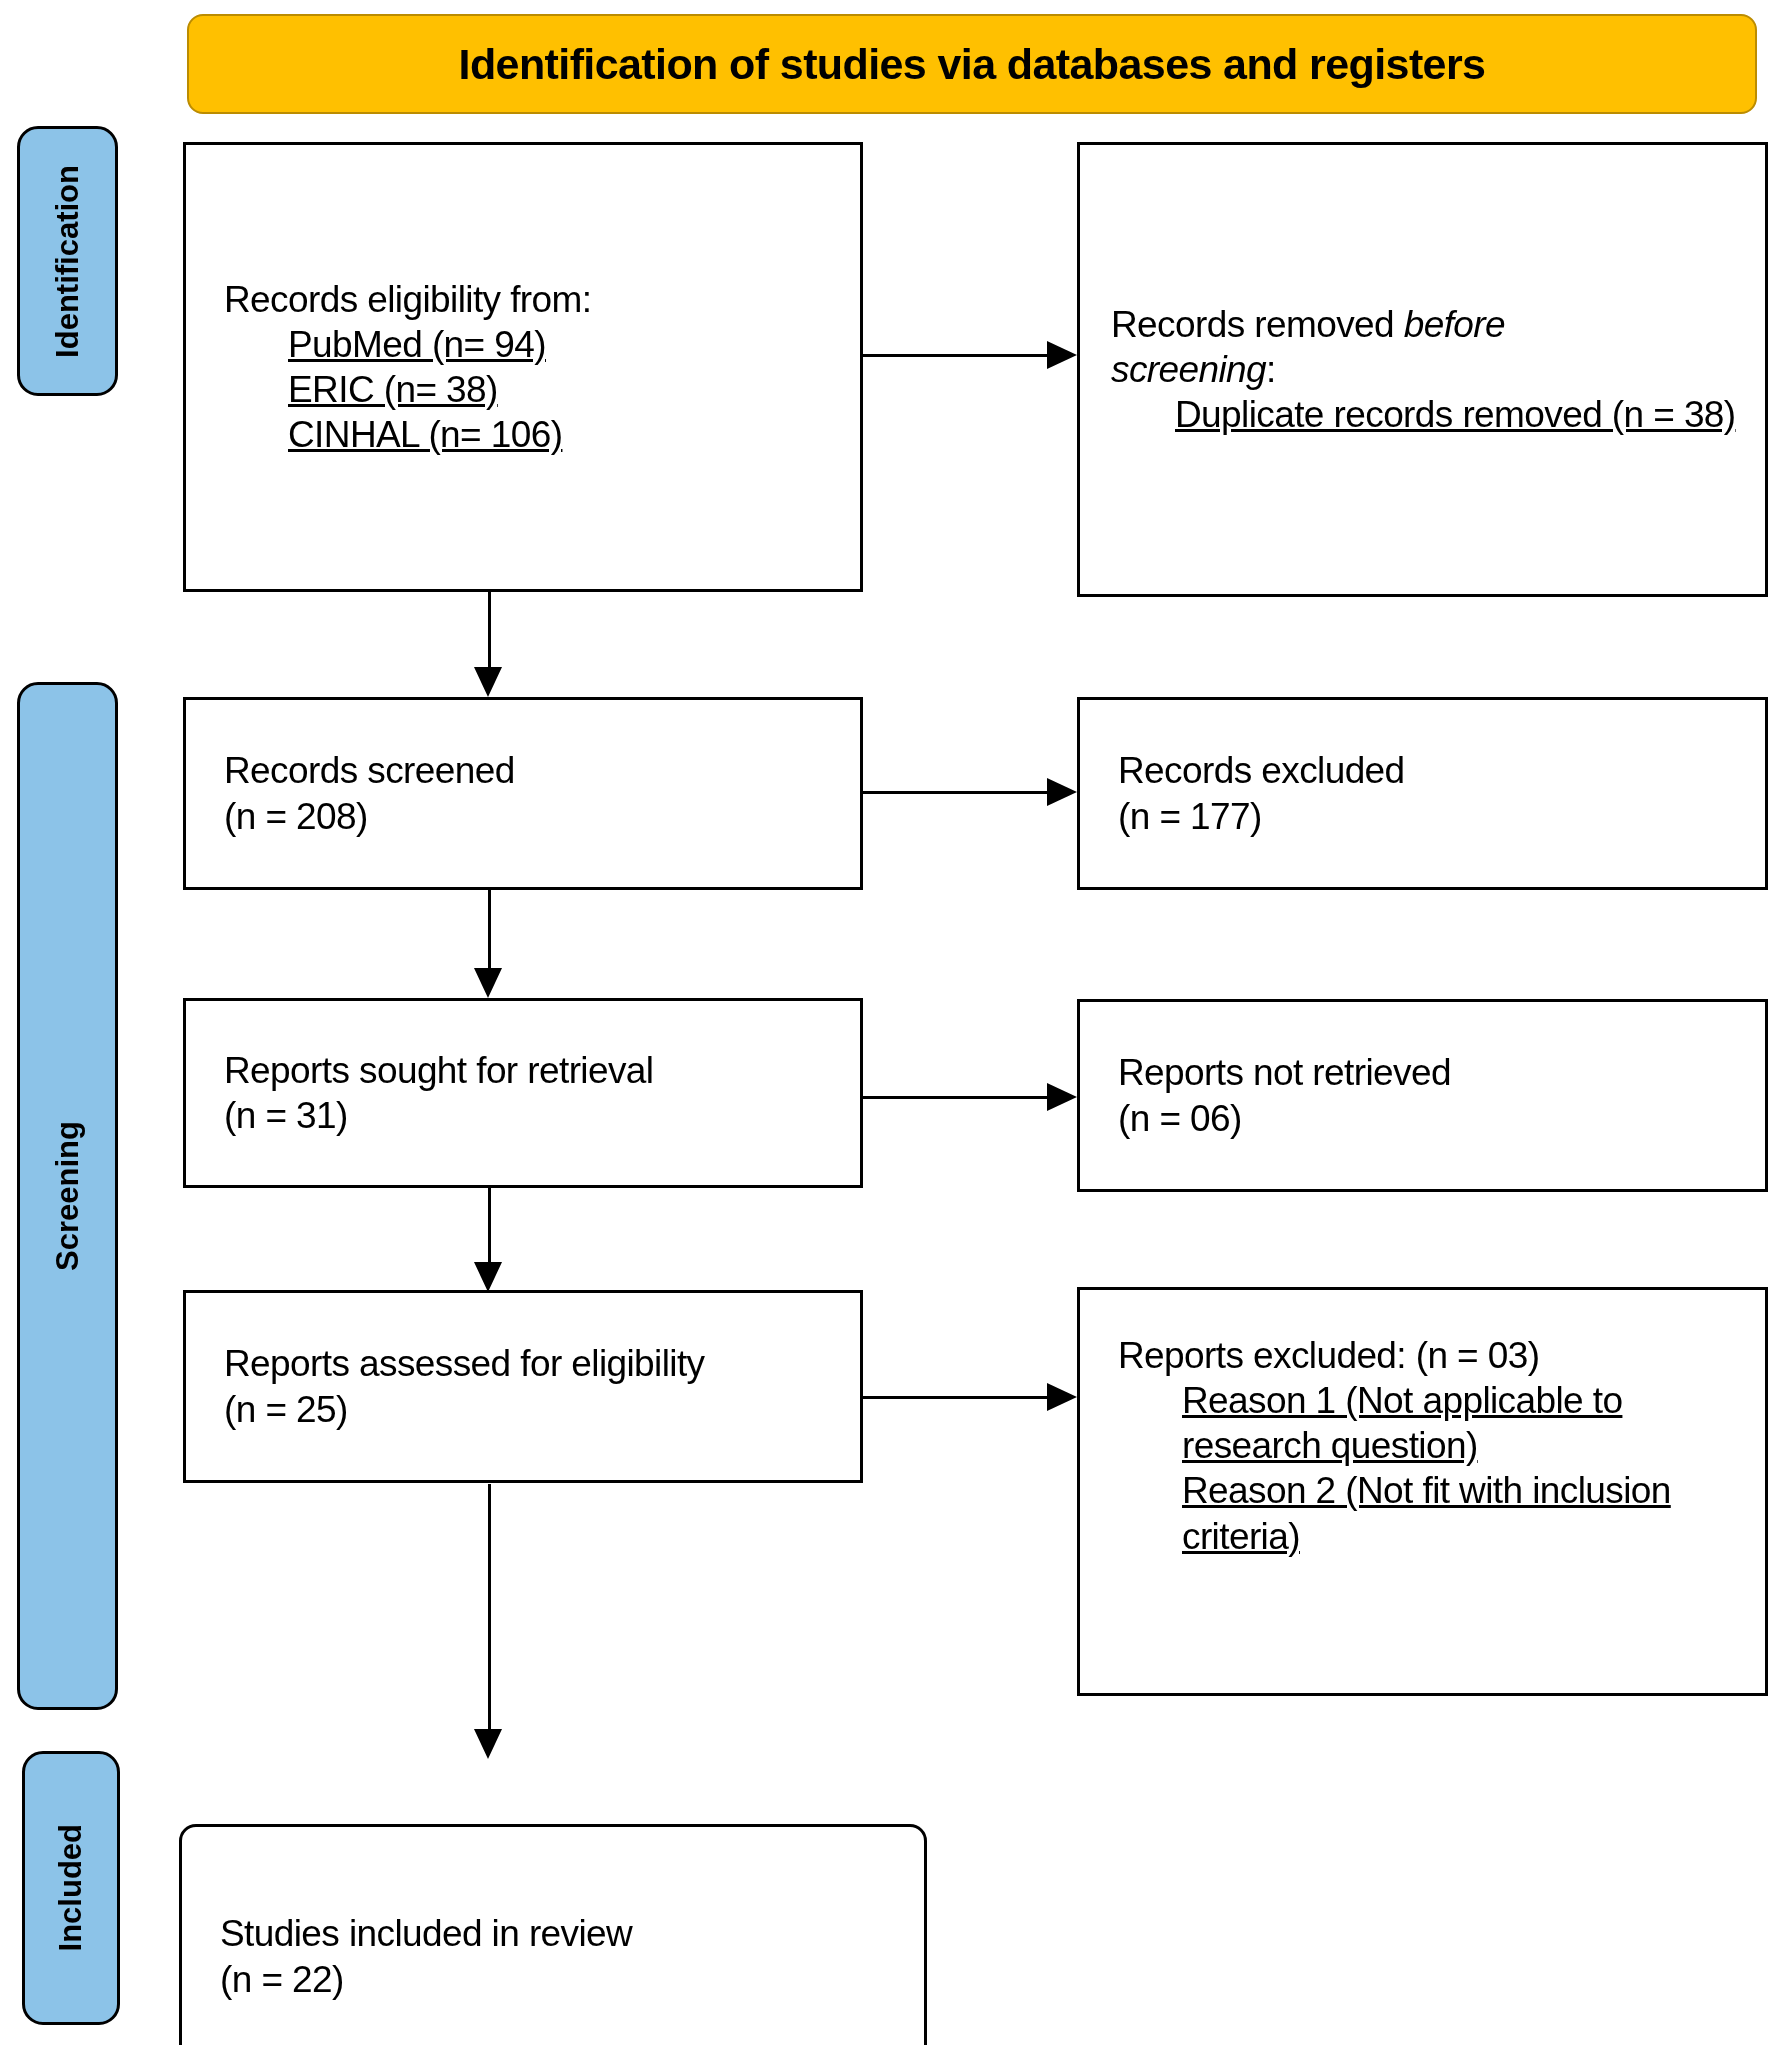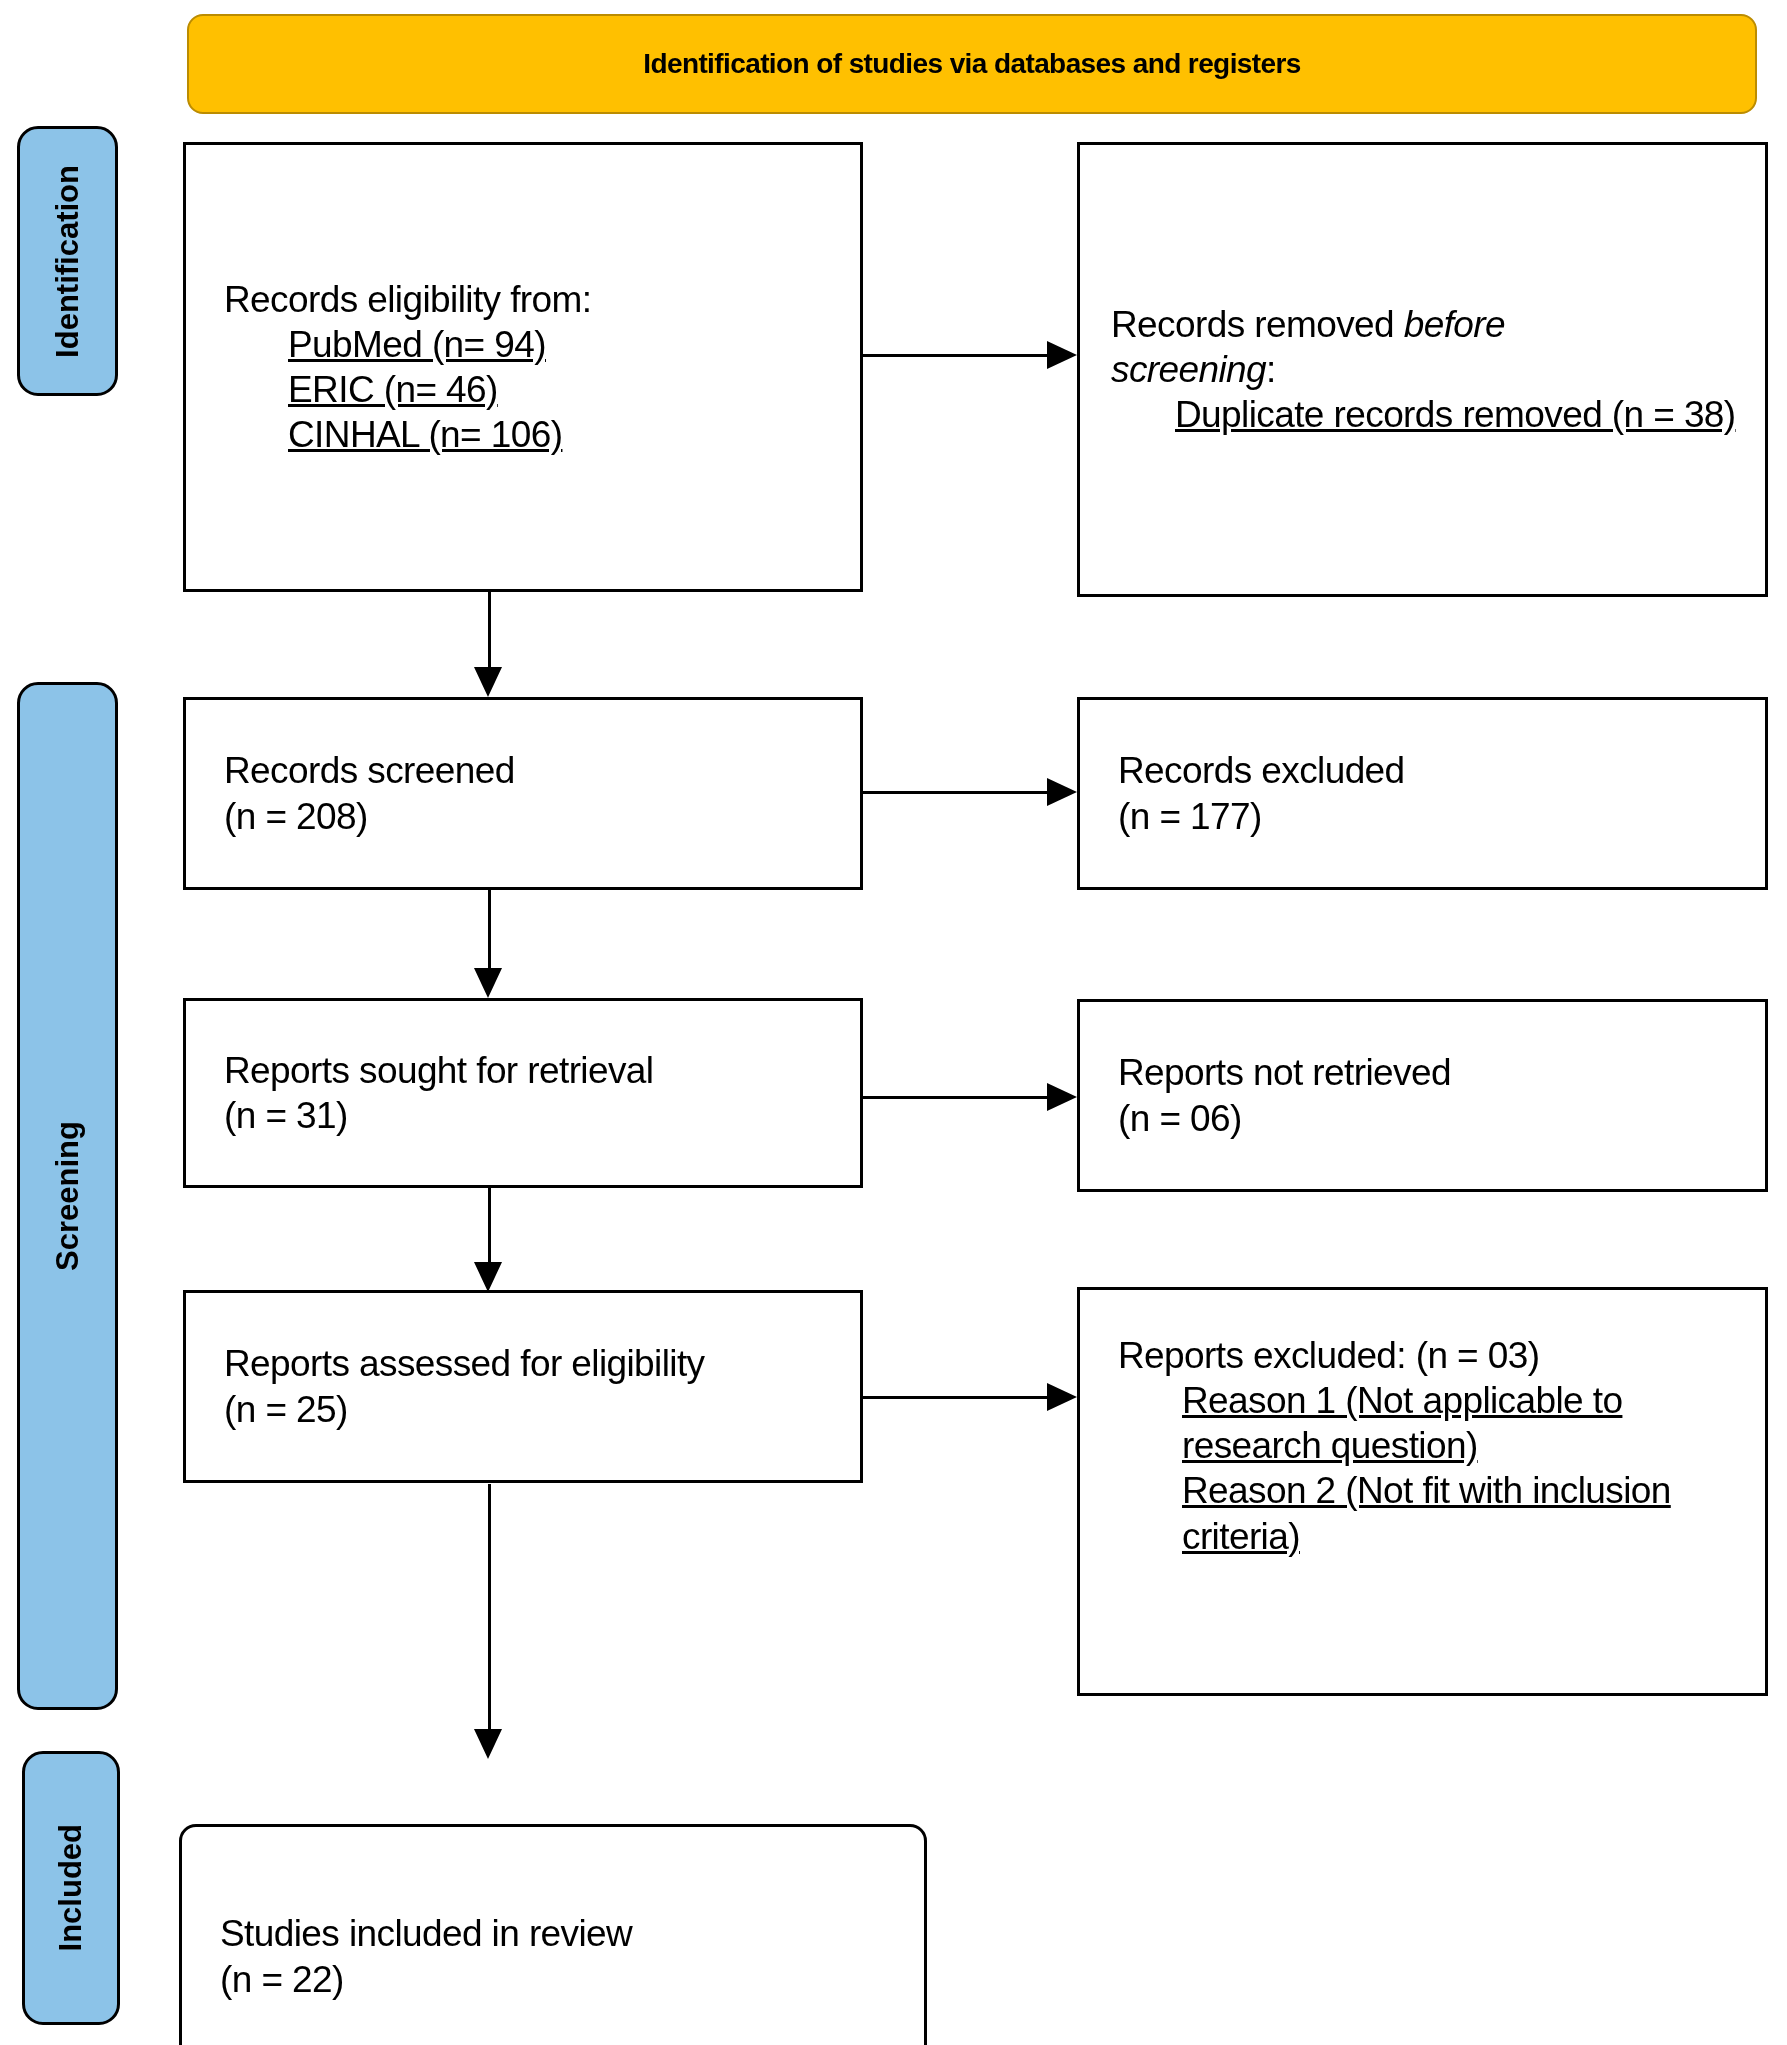--- a/index.html
+++ b/index.html
@@ -8,21 +8,21 @@
     width:1788px;height:2046px;
     background:#ffffff;
     font-family:"Liberation Sans","DejaVu Sans",sans-serif;
     color:#000;
   }
   
   .banner{
     position:absolute;left:187px;top:14px;width:1570px;height:100px;
     border-radius:16px;
     display:flex;align-items:center;justify-content:center;
-    font-size:28px;font-weight:bold;letter-spacing:-0.6px;
+    font-size:43px;font-weight:bold;letter-spacing:-0.6px;
     box-sizing:border-box;border:2.5px solid #BC8C00;
   }
   
   .side-box{
     position:absolute;
     border:3.7px solid #000;border-radius:21px;
     box-sizing:border-box;
     display:flex;align-items:center;justify-content:center;
   }
   .side-box .vtext{
@@ -85,21 +85,21 @@
   <div class="side-box" id="side-screening" style="background: rgb(140, 195, 232);">
     <span class="vtext">Screening</span>
   </div>
   <div class="side-box" id="side-included" style="background: rgb(140, 195, 232);">
     <span class="vtext">Included</span>
   </div>
 
   <div class="box" id="box-records-identified">
     <div>Records eligibility from:</div>
     <div class="indent">PubMed (n= 94)</div>
-    <div class="indent">ERIC (n= 46)</div>
+    <div class="indent">ERIC (n= 38)</div>
     <div class="indent">CINHAL (n= 106)</div>
   </div>
 
   <div class="box" id="box-records-removed">
     <div class="w-limit"><span>Records removed </span><span class="em">before screening</span><span>:</span></div>
     <div class="indent">Duplicate records removed (n = 38)</div>
   </div>
 
   <div class="box" id="box-records-screened">
     <div>Records screened</div>

